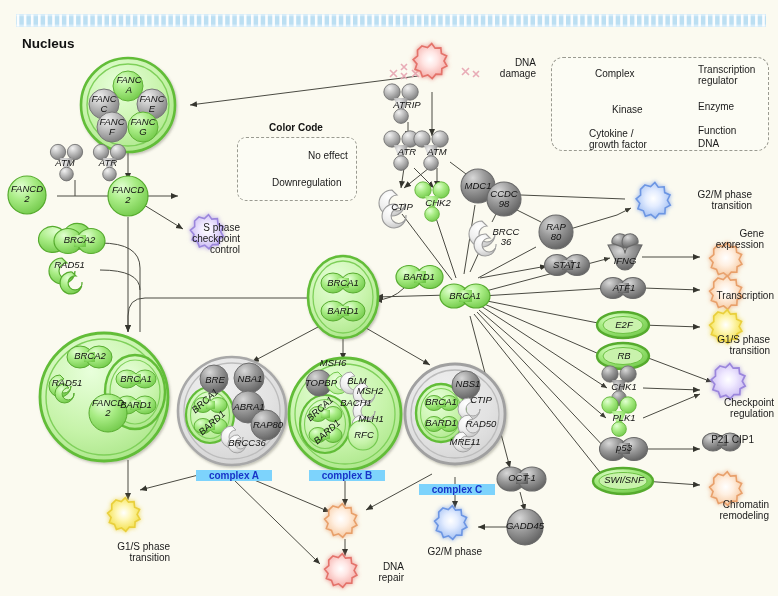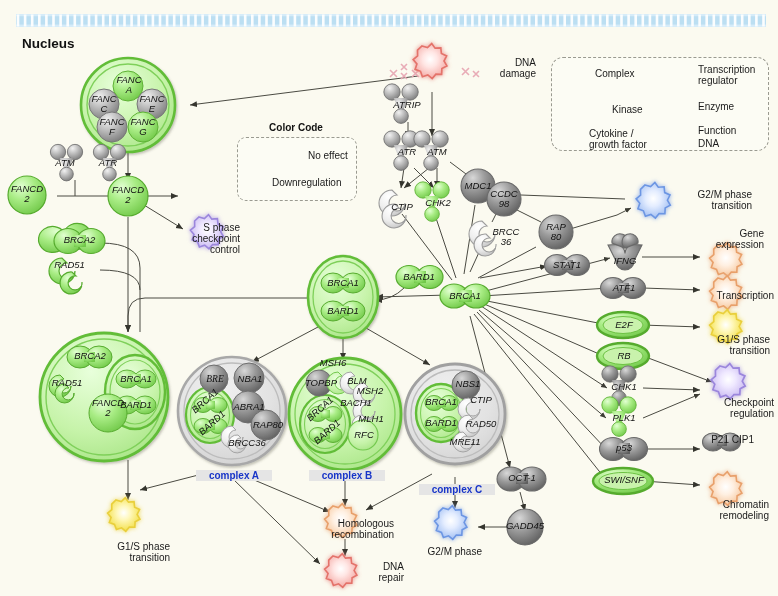--- a/index.html
+++ b/index.html
@@ -32,21 +32,21 @@
     color:#1a1a1a;
     text-align:right;
     line-height:1.12;
   }
   .cx-label{
     position:absolute;
     font-size:10px;
     font-weight:bold;
     color:#1835c8;
     text-align:center;
-    background:#e5e5e5;
+    background:#7dd3fc;
     padding:0 2px;
   }
   #nucleus-title{
     position:absolute;left:22px;top:36px;
     font-size:13.5px;font-weight:bold;color:#111;
   }
   
   #legend-box{
     position:absolute;left:551px;top:57px;width:216px;height:92px;
     border:1px dashed #9a9a90;border-radius:12px;background:#fcfcf4;
@@ -809,21 +809,21 @@
 
   <div class="lbl" style="left:497px;top:473px;width:50px;">OCT-1</div>
   <div class="lbl" style="left:500px;top:521px;width:50px;">GADD45</div>
 
   <div class="lbl" style="left:68px;top:351px;width:44px;">BRCA2</div>
   <div class="lbl" style="left:45px;top:378px;width:44px;">RAD51</div>
   <div class="lbl" style="left:86px;top:398px;width:44px;">FANCD<br>2</div>
   <div class="lbl" style="left:113px;top:374px;width:46px;">BRCA1</div>
   <div class="lbl" style="left:113px;top:400px;width:46px;">BARD1</div>
 
-  <div class="lbl" style="left:201px;top:375px;width:28px;font-family:Liberation Serif, serif;">BRE</div>
+  <div class="lbl" style="left:201px;top:375px;width:28px;">BRE</div>
   <div class="lbl" style="left:233px;top:374px;width:34px;">NBA1</div>
   <div class="lbl" style="left:229px;top:402px;width:40px;">ABRA1</div>
   <div class="lbl" style="left:249px;top:420px;width:38px;">RAP80</div>
   <div class="lbl" style="left:222px;top:438px;width:50px;">BRCC36</div>
   <div class="lbl" style="left:183px;top:396px;width:44px;transform:rotate(-42deg);">BRCA1</div>
   <div class="lbl" style="left:190px;top:418px;width:44px;transform:rotate(-42deg);">BARD1</div>
 
   <div class="lbl" style="left:313px;top:358px;width:40px;">MSH6</div>
   <div class="lbl" style="left:300px;top:378px;width:42px;">TOPBP</div>
   <div class="lbl" style="left:341px;top:376px;width:32px;">BLM</div>
@@ -839,21 +839,20 @@
   <div class="lbl" style="left:460px;top:419px;width:42px;">RAD50</div>
   <div class="lbl" style="left:444px;top:437px;width:42px;">MRE11</div>
   <div class="lbl" style="left:419px;top:397px;width:44px;">BRCA1</div>
   <div class="lbl" style="left:419px;top:418px;width:44px;">BARD1</div>
 
   <div class="cx-label" style="left:196px;top:470px;width:72px;">complex A</div>
   <div class="cx-label" style="left:309px;top:470px;width:72px;">complex B</div>
   <div class="cx-label" style="left:419px;top:484px;width:72px;">complex C</div>
 
   <div class="fn-label" style="left:86px;top:541px;width:84px;">G1/S phase transition</div>
-  <div class="fn-label" style="left:296px;top:518px;width:98px;">Homologous recombination</div>
   <div class="fn-label" style="left:362px;top:561px;width:42px;">DNA repair</div>
   <div class="fn-label" style="left:424px;top:546px;width:58px;">G2/M phase</div>
 
   <div id="cc-title">Color Code</div>
   <div id="cc-box"></div>
   <div class="cc-item" style="left:272px;top:150px;padding-left:36px;">No effect</div>
   <div class="cc-item" style="left:272px;top:177px;">Downregulation</div>
 
   <div id="legend-box"></div>
   <div class="lg-item" style="left:595px;top:68px;">Complex</div>

